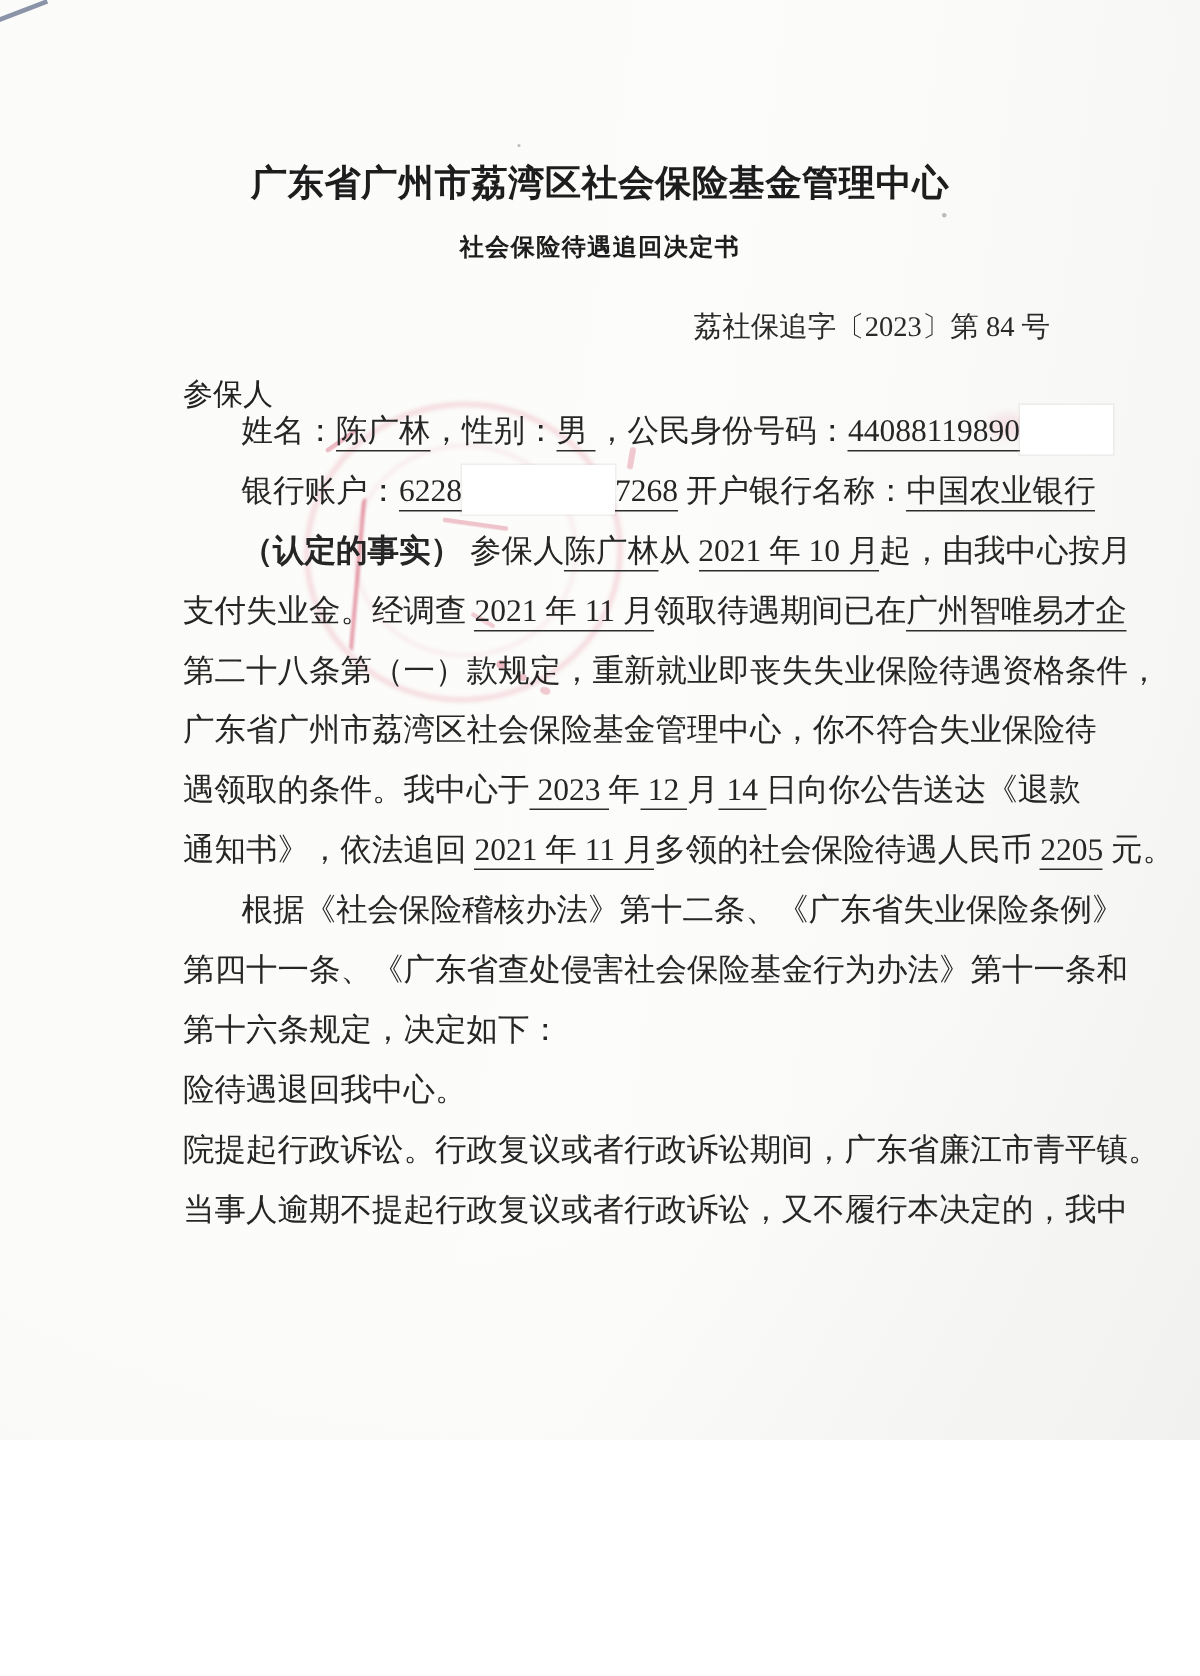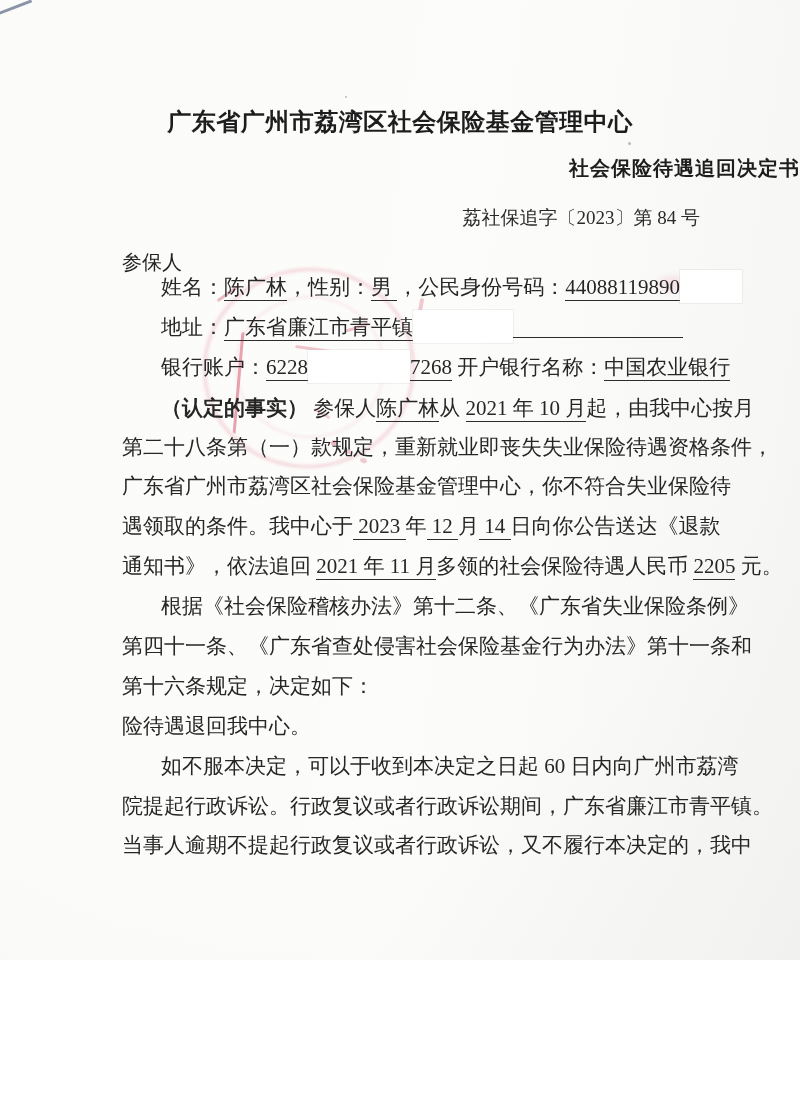--- a/index.html
+++ b/index.html
@@ -30,23 +30,23 @@
   
   .org-title {
     position: absolute; left: 0; right: 0; top: 106px; margin: 0;
     text-align: center;
     font-family: "Liberation Sans", "DejaVu Sans", sans-serif;
     font-size: 24px; font-weight: 700; letter-spacing: 0.5px;
     color: #1d1d1d;
   }
   .doc-title {
     position: absolute; left: 0; right: 0; top: 155px; margin: 0;
-    text-align: right;
+    text-align: center;
     font-family: "Liberation Sans", "DejaVu Sans", sans-serif;
-    font-size: 20px; font-weight: 700; letter-spacing: 1px;
+    font-size: 16px; font-weight: 700; letter-spacing: 1px;
     color: #1d1d1d;
   }
   .doc-number {
     position: absolute; right: 100px; top: 205px;
     font-size: 19px; color: #2a2a2a;
   }
   .party-label {
     position: absolute; left: 122px; top: 249px;
     font-size: 20px; color: #222;
   }
@@ -130,29 +130,28 @@
   </div>
   <div class="smudge"></div>
 
   <h1 class="org-title">广东省广州市荔湾区社会保险基金管理中心</h1>
   <h2 class="doc-title">社会保险待遇追回决定书</h2>
   <div class="doc-number">荔社保追字〔2023〕第 84 号</div>
   <div class="party-label">参保人</div>
 
   <div class="body">
       <div class="line indent"><span>姓名：</span><span class="u">陈广林</span><span>，性别：</span><span class="u">男&nbsp;</span><span>，公民身份号码：</span><span class="u">44088119890</span><span class="patch" style="width: 62px;"></span></div>
-      <div class="line indent"><span>地址：</span><span class="u">广东省廉江市青平镇</span><span class="patch" style="width: 100px;"></span><span class="uline" style="width: 170px;"></span></div>
       <div class="line indent"><span>银行账户：</span><span class="u">6228</span><span class="patch" style="width: 102px;"></span><span class="u">7268</span><span> 开户银行名称：</span><span class="u">中国农业银行</span></div>
       <div class="line indent full"><span class="b">（认定的事实）</span><span> 参保人</span><span class="u">陈广林</span><span>从 </span><span class="u">2021 年 10 月</span><span>起，由我中心按月</span></div>
+      <div class="line full"><span>支付失业金。经调查 </span><span class="u">2021 年 11 月</span><span>领取待遇期间已在</span><span class="u">广州智唯易才企</span></div>
       <div class="line full"><span>第二十八条第（一）款规定，重新就业即丧失失业保险待遇资格条件，</span></div>
       <div class="line full"><span>广东省广州市荔湾区社会保险基金管理中心，你不符合失业保险待</span></div>
       <div class="line full"><span>遇领取的条件。我中心于</span><span class="u">&nbsp;2023&nbsp;</span><span>年</span><span class="u">&nbsp;12&nbsp;</span><span>月</span><span class="u">&nbsp;14&nbsp;</span><span>日向你公告送达《退款</span></div>
       <div class="line full"><span>通知书》，依法追回 </span><span class="u">2021 年 11 月</span><span>多领的社会保险待遇人民币 </span><span class="u">2205</span><span> 元。</span></div>
       <div class="line indent full"><span>根据《社会保险稽核办法》第十二条、《广东省失业保险条例》</span></div>
       <div class="line full"><span>第四十一条、《广东省查处侵害社会保险基金行为办法》第十一条和</span></div>
       <div class="line"><span>第十六条规定，决定如下：</span></div>
       <div class="line"><span>险待遇退回我中心。</span></div>
-      <div class="line indent full"><span>如不服本决定，可以于收到本决定之日起 60 日内向广州市荔湾</span></div>
       <div class="line full"><span>院提起行政诉讼。行政复议或者行政诉讼期间，广东省廉江市青平镇。</span></div>
       <div class="line full"><span>当事人逾期不提起行政复议或者行政诉讼，又不履行本决定的，我中</span></div>
     </div>
 
 </div>
 
 </body></html>

